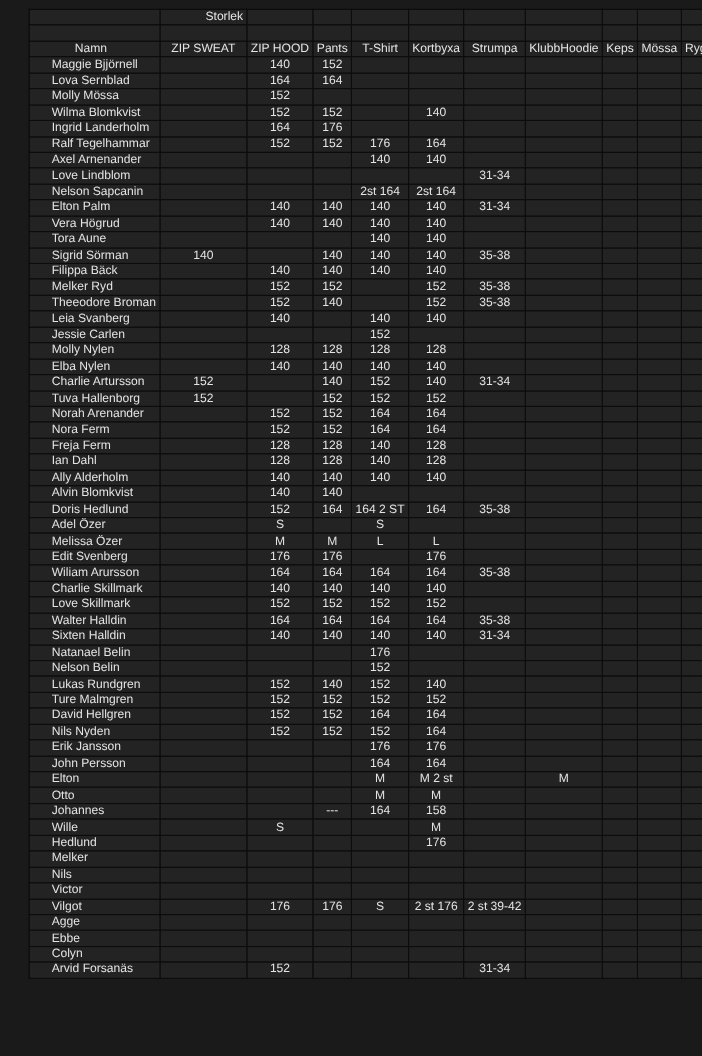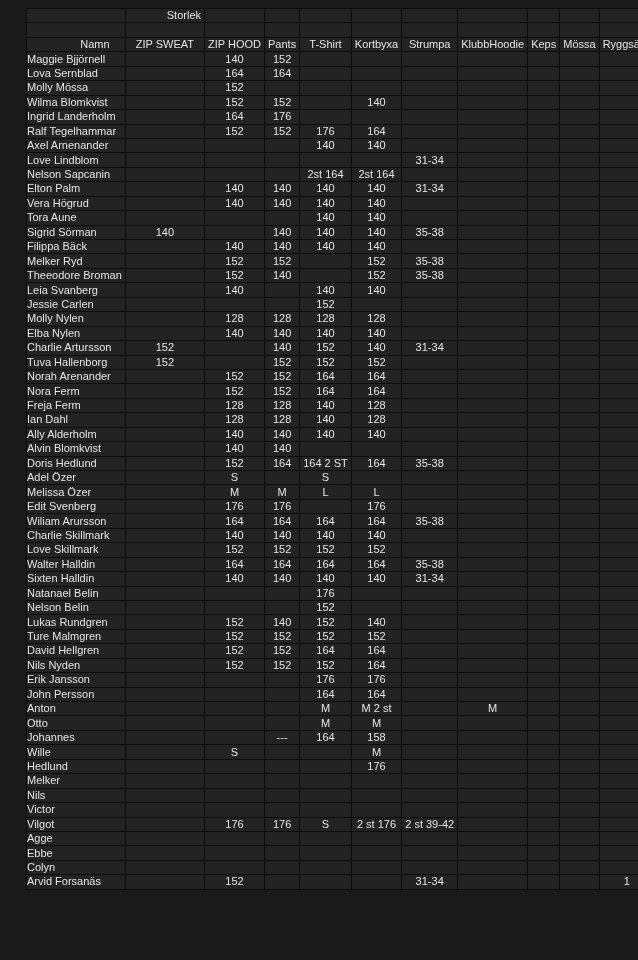--- a/index.html
+++ b/index.html
@@ -26,22 +26,22 @@
     height: 14.45px;
     padding: 0 3px;
     font-size: 11px;
     line-height: 13px;
     color: #e4e4e4;
     text-align: center;
     white-space: nowrap;
     overflow: hidden;
     box-sizing: border-box;
   }
-  table.grid td.al { text-align: center; padding-left: 41px; }
-  table.grid td.c-name { text-align: left; padding-left: 0; }
+  table.grid td.al { text-align: left; padding-left: 41px; }
+  table.grid td.c-name { text-align: left; padding-left: 20px; }
 </style>
 </head>
 <body>
 
 <div class="sheet">
   <table class="grid">
     <colgroup>
       <col style="width:86px">
         <col style="width:48px">
         <col style="width:47px">
@@ -673,21 +673,21 @@
           <td class=""></td>
           <td class="">164</td>
           <td class="">164</td>
           <td class=""></td>
           <td class=""></td>
           <td class=""></td>
           <td class=""></td>
           <td class=""></td>
         </tr>
         <tr>
-          <td class="c-name">Anton</td>
+          <td class="c-name">Elton</td>
           <td class=""></td>
           <td class=""></td>
           <td class=""></td>
           <td class="">M</td>
           <td class="">M 2 st</td>
           <td class=""></td>
           <td class="">M</td>
           <td class=""></td>
           <td class=""></td>
           <td class=""></td>

